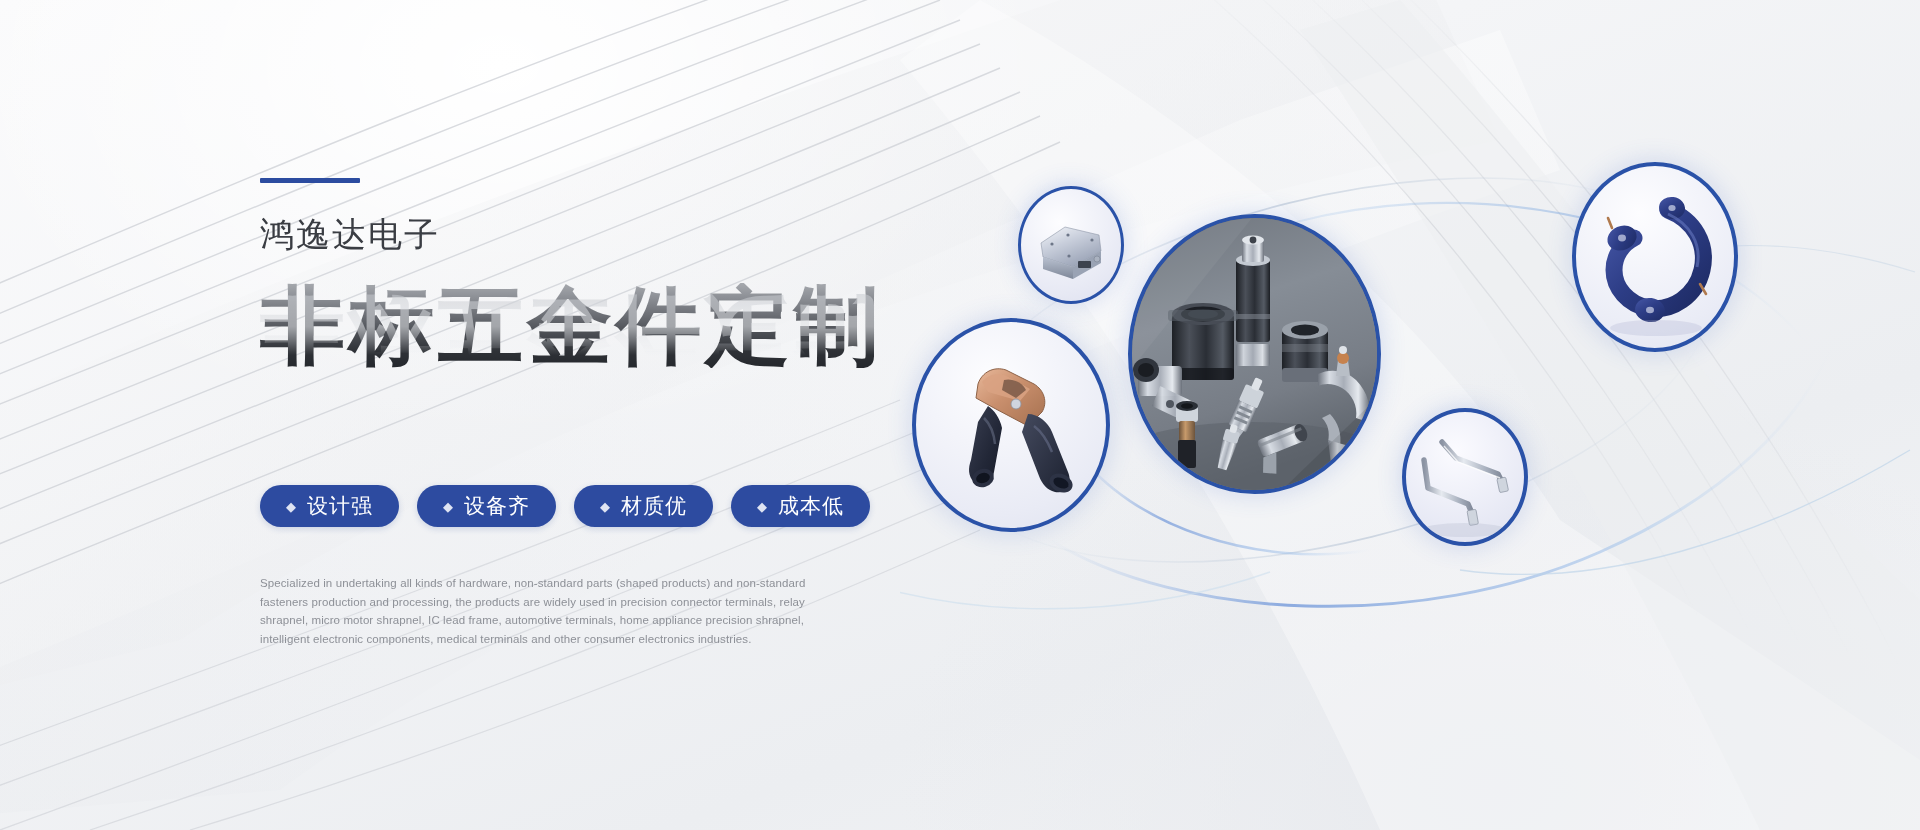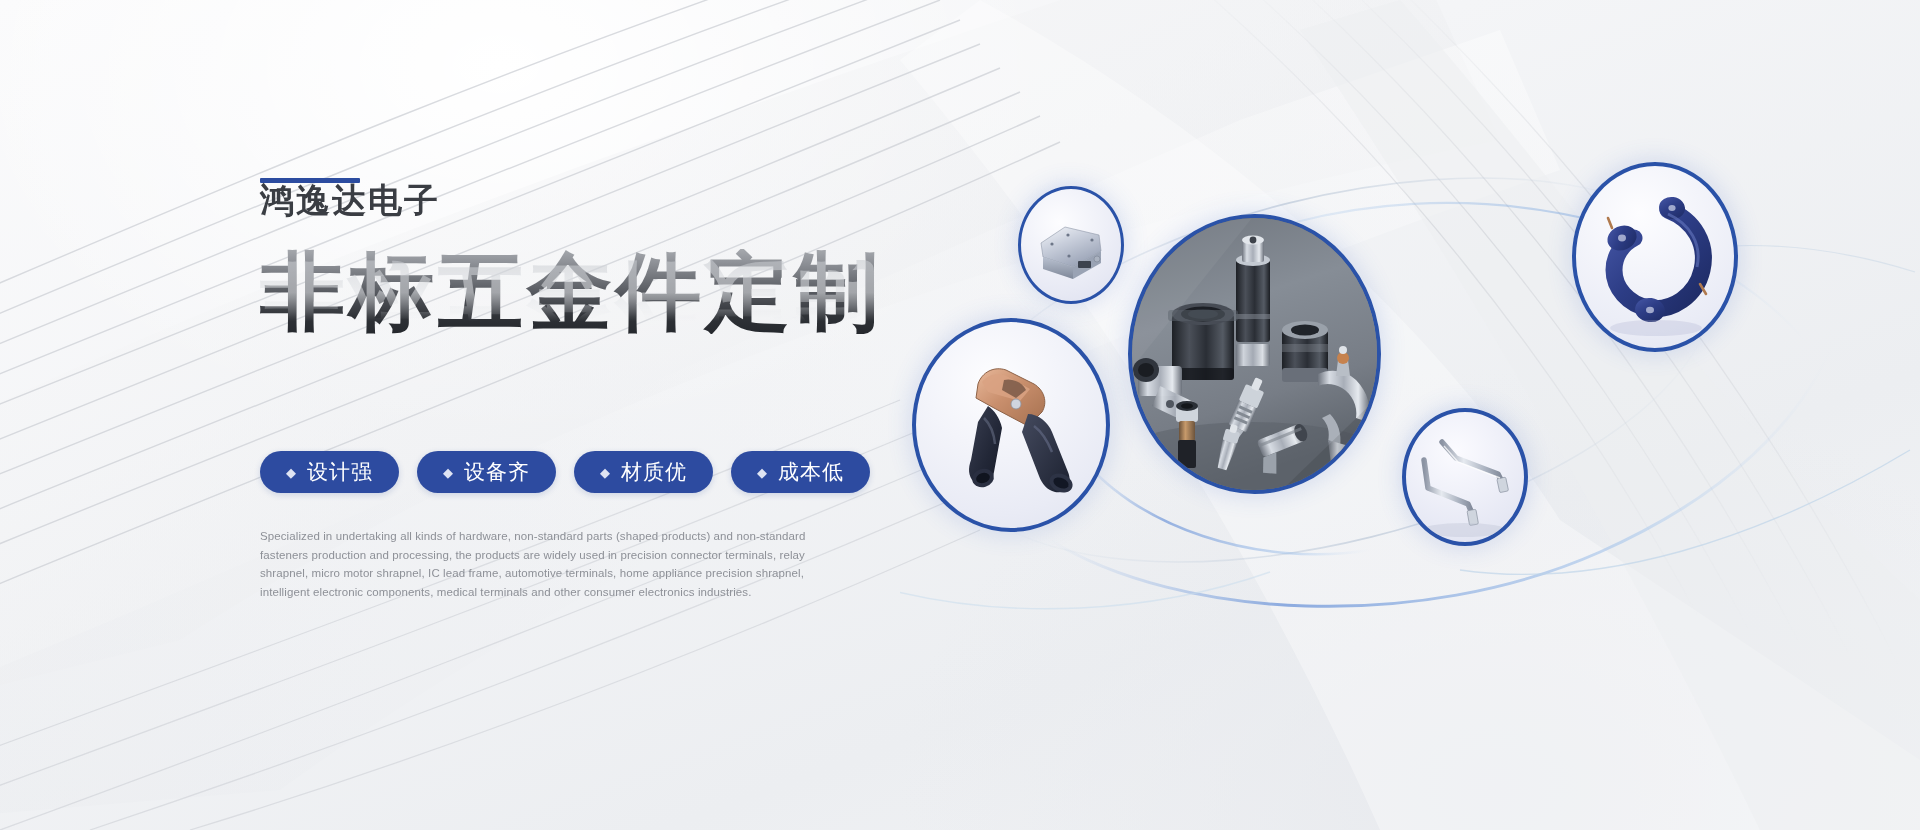--- a/index.html
+++ b/index.html
@@ -12,22 +12,22 @@
     background:
       radial-gradient(ellipse 900px 600px at 26% 8%, #ffffff 0%, rgba(255,255,255,0) 62%),
       radial-gradient(ellipse 1000px 700px at 78% 95%, #e8eaee 0%, rgba(232,234,238,0) 60%),
       linear-gradient(160deg,#fbfbfc 0%,#f4f5f7 35%,#eceef1 70%,#f3f4f6 100%);
   }
   .bg-svg{position:absolute;inset:0;width:1920px;height:830px;}
 
   
   .left{position:absolute;left:260px;top:178px;width:640px;}
   .accent-rule{width:100px;height:5px;background:#2c4ca0;border-radius:1px;}
-  .brand{font-size:34px;line-height:1;color:#3a3d43;letter-spacing:2px;
-         font-family:"Liberation Sans","DejaVu Sans",sans-serif;font-weight:700;}
+  .brand{margin-top:34px;font-size:34px;line-height:1;color:#3a3d43;letter-spacing:2px;
+         font-family:"Liberation Sans","DejaVu Sans",sans-serif;font-weight:400;}
   .headline-wrap{position:relative;margin-top:32px;height:128px;}
   .headline{
     font-size:85px;font-weight:700;letter-spacing:4px;line-height:1;
     background:linear-gradient(to bottom,#a6a9ae 0%,#8b8e94 18%,#55585e 52%,#2f3237 80%,#25282d 100%);
     -webkit-background-clip:text;background-clip:text;color:transparent;
     -webkit-text-fill-color:transparent;white-space:nowrap;
   }
   .headline-reflect{
     position:absolute;left:0;top:96px;
     font-size:85px;font-weight:700;letter-spacing:4px;line-height:1;
@@ -38,21 +38,21 @@
     pointer-events:none;
   }
   .badges{margin-top:74px;display:flex;gap:18px;}
   .badge{
     display:flex;align-items:center;gap:10px;
     background:#2d4ba0;color:#fff;border-radius:22px;
     padding:0 26px;height:42px;font-size:21px;letter-spacing:1px;
     box-shadow:0 2px 6px rgba(40,70,150,.18);
   }
   .badge .dia{font-size:13px;color:#dfe4f3;line-height:1;}
-  .blurb{margin-top:34px;width:560px;font-size:11.5px;line-height:1.62;color:#8d9097;letter-spacing:.1px;}
+  .blurb{margin-top:47px;width:560px;font-size:11.5px;line-height:1.62;color:#8d9097;letter-spacing:.1px;}
 
   
   .stage{position:absolute;left:900px;top:120px;width:1020px;height:560px;}
   .stage svg{position:absolute;left:0;top:0;}
   .bubble{position:absolute;border:4px solid #2a52a8;border-radius:50%;overflow:hidden;
           background:#eceef8;box-shadow:0 0 26px rgba(60,100,200,.20);}
   .bubble .inner{position:absolute;inset:0;}
 
   
   #bub-housing{left:118px;top:66px;width:100px;height:112px;border-width:3px;

